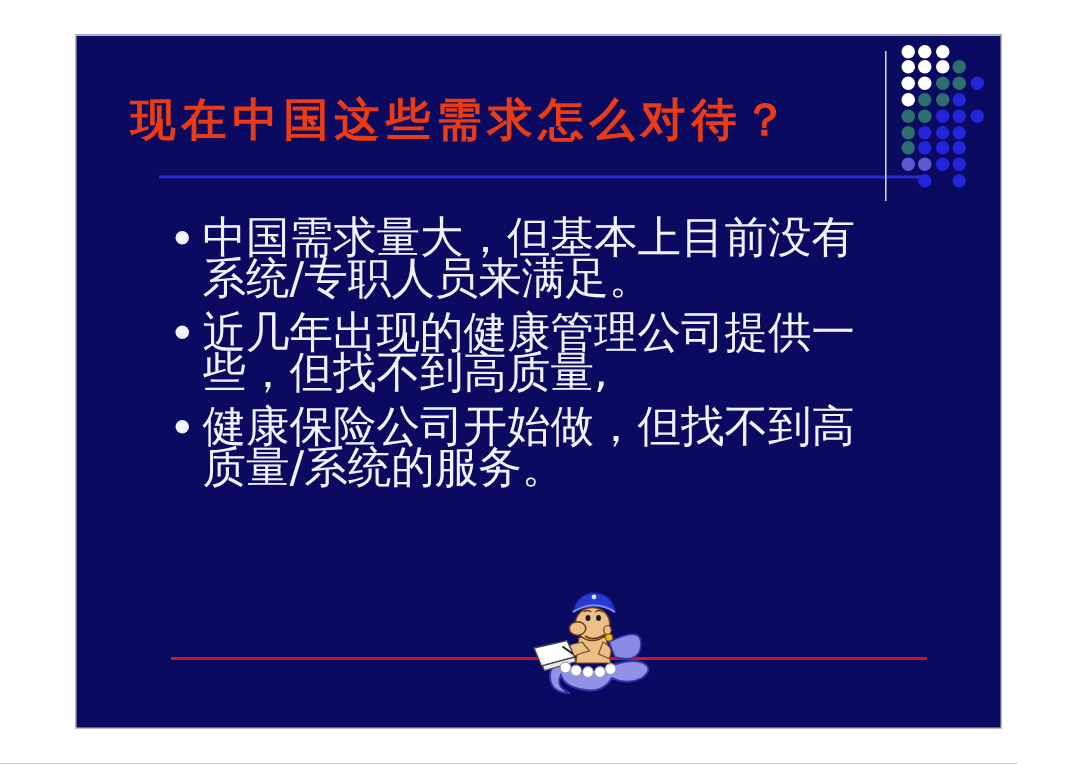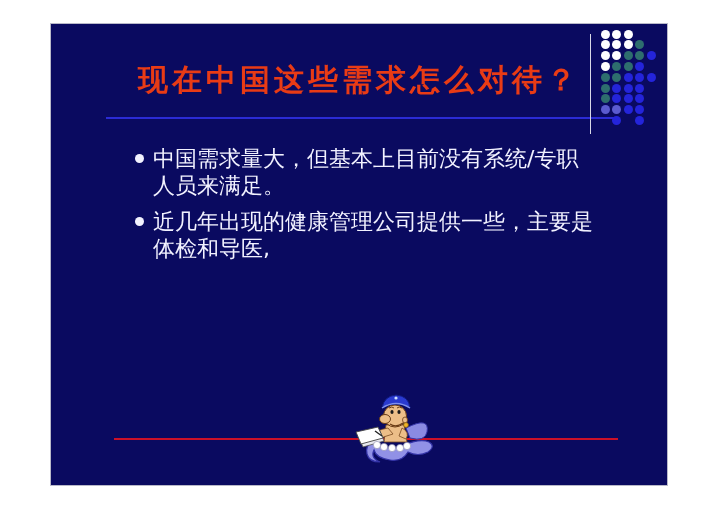--- a/index.html
+++ b/index.html
@@ -8,31 +8,31 @@
   }
   *{margin:0;padding:0;box-sizing:border-box;}
   html,body{width:720px;height:509px;}
   body{font-family:"Liberation Sans","DejaVu Sans",sans-serif;background:var(--page-bg);}
   .page{position:relative;width:720px;height:509px;background:var(--page-bg);overflow:hidden;}
   .slide{
     position:absolute;left:50px;top:23px;width:618px;height:463px;
     background:var(--slide-bg);border:1px solid #b9b9c9;overflow:hidden;
   }
   .slide-title{
-    position:absolute;left:48px;top:36px;width:520px;
+    position:absolute;left:36px;top:36px;width:520px;
     font-size:30px;font-weight:bold;letter-spacing:4px;color:var(--title-col);
-    font-family:"DejaVu Sans","Liberation Sans",sans-serif;white-space:nowrap;text-align:center;
+    font-family:"DejaVu Sans","Liberation Sans",sans-serif;white-space:nowrap;
   }
   .title-rule{position:absolute;left:55px;top:93px;width:511px;height:2px;background:var(--rule-blue);}
   .v-rule{position:absolute;left:539px;top:10px;width:1px;height:100px;background:var(--vline);}
   .dot-grid{position:absolute;left:0;top:0;width:100%;height:100%;}
   .deco-dot{position:absolute;width:9px;height:9px;border-radius:50%;}
   .bullet-list{
-    position:absolute;left:102px;top:121px;width:444px;list-style:none;
-    color:var(--body-col);font-size:22px;line-height:27px;
+    position:absolute;left:84px;top:121px;width:444px;list-style:none;
+    color:var(--body-col);font-size:29px;line-height:27px;
     font-family:"DejaVu Sans","Liberation Sans",sans-serif;
   }
   .bullet-item{position:relative;margin-bottom:9px;}
   .bullet-marker{
     position:absolute;left:-18px;top:9px;width:9px;height:9px;border-radius:50%;
     background:var(--body-col);
   }
   .bottom-rule{position:absolute;left:63px;top:414px;width:504px;height:2px;background:var(--rule-red);}
   .genie{position:absolute;left:295px;top:368px;width:95px;height:72px;}
 </style>
@@ -85,21 +85,25 @@
         <span class="deco-dot" style="left: 584px; top: 91.9px; background: rgb(36, 36, 218);"></span>
       </div>
 
     <ul class="bullet-list">
       <li class="bullet-item">
         <span class="bullet-marker"></span>
         <span>中国需求量大，但基本上目前没有系统/专职人员来满足。</span>
       </li>
       <li class="bullet-item">
         <span class="bullet-marker"></span>
-        <span>近几年出现的健康管理公司提供一些，主要是体检和导医,</span>
+        <span>近几年出现的健康管理公司提供一些，但找不到高质量,</span>
+      </li>
+      <li class="bullet-item">
+        <span class="bullet-marker"></span>
+        <span>健康保险公司开始做，但找不到高质量/系统的服务。</span>
       </li>
     </ul>
 
     <div class="bottom-rule"></div>
 
     <svg class="genie" viewBox="0 0 95 72" xmlns="http://www.w3.org/2000/svg">
 
       <path d="M60 36 Q84 24 81 40 Q79 50 64 46 Z" fill="#8a8ae2" stroke="#3434a8" stroke-width="1"></path>
 
       <path d="M26 50 Q40 60 56 54 Q74 46 83 50 Q90 54 82 60 Q72 65 62 60 Q56 70 44 68 Q30 66 28 58 Q24 66 34 70 Q23 70 21 62 Q19 54 26 50 Z" fill="#9191e6" stroke="#3434a8" stroke-width="1.2"></path>

